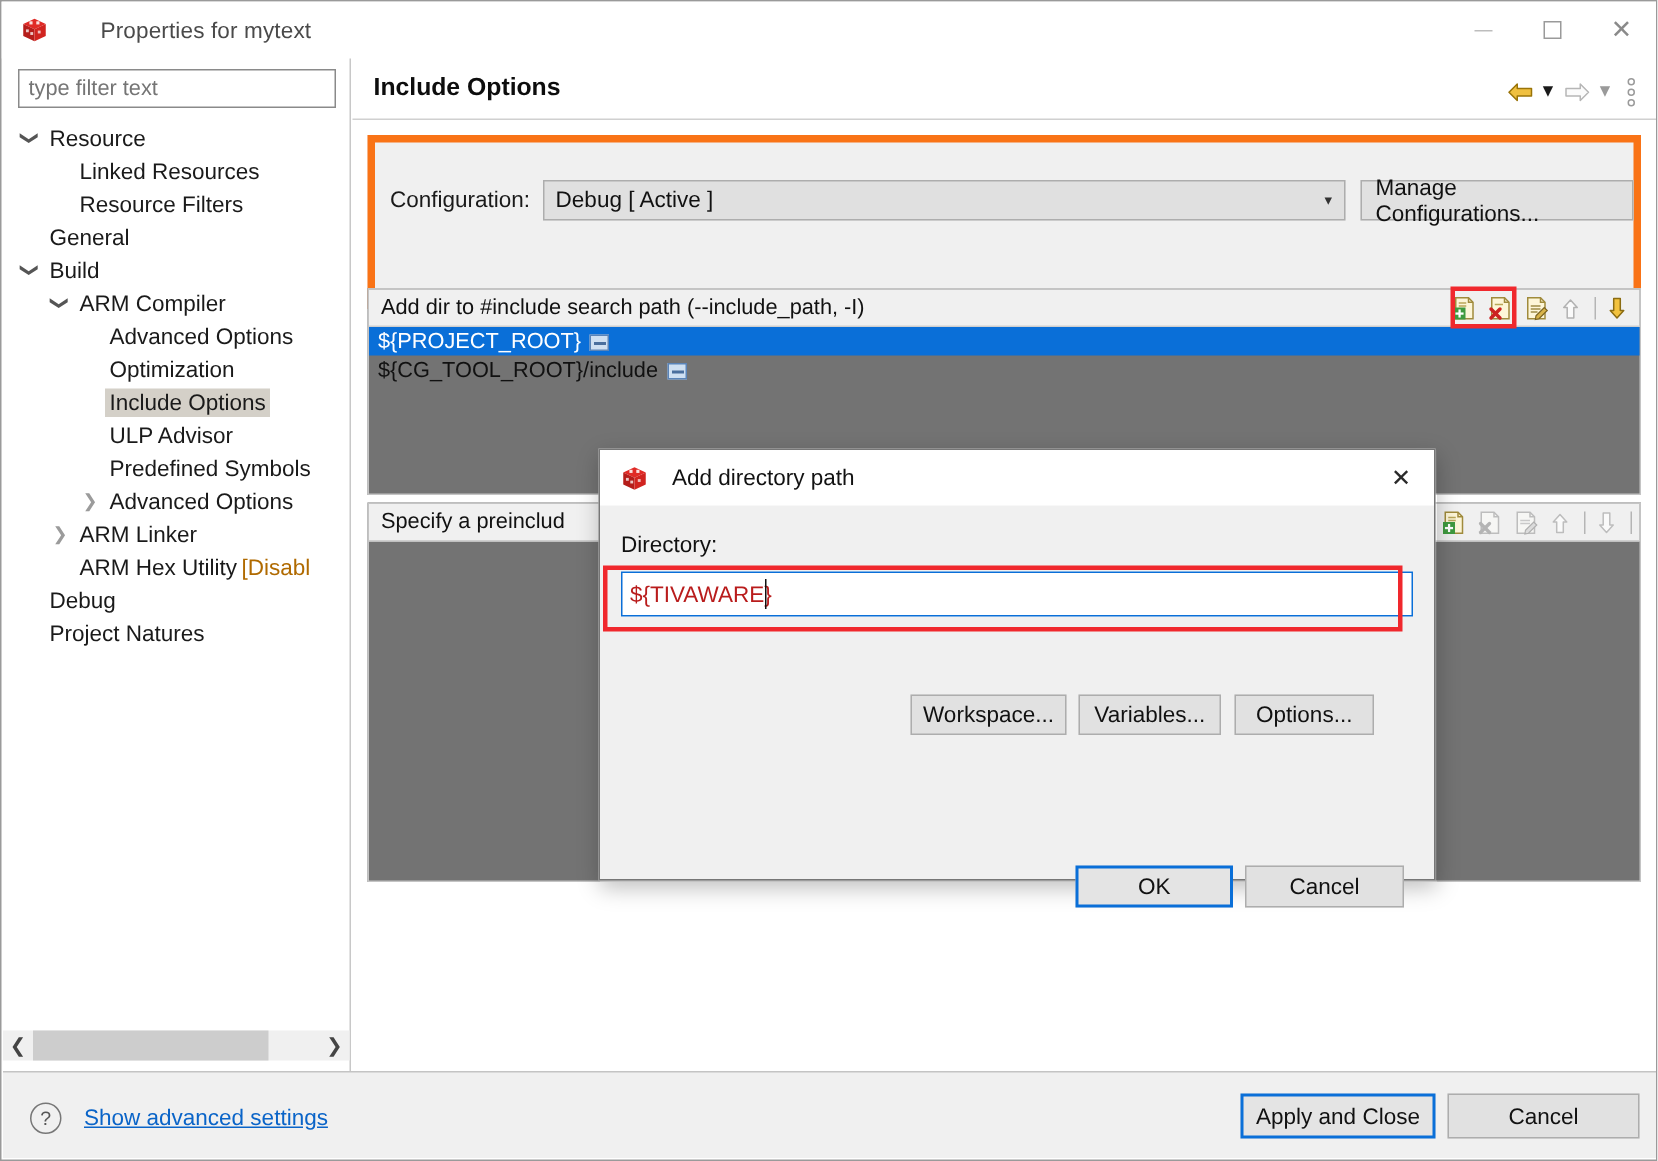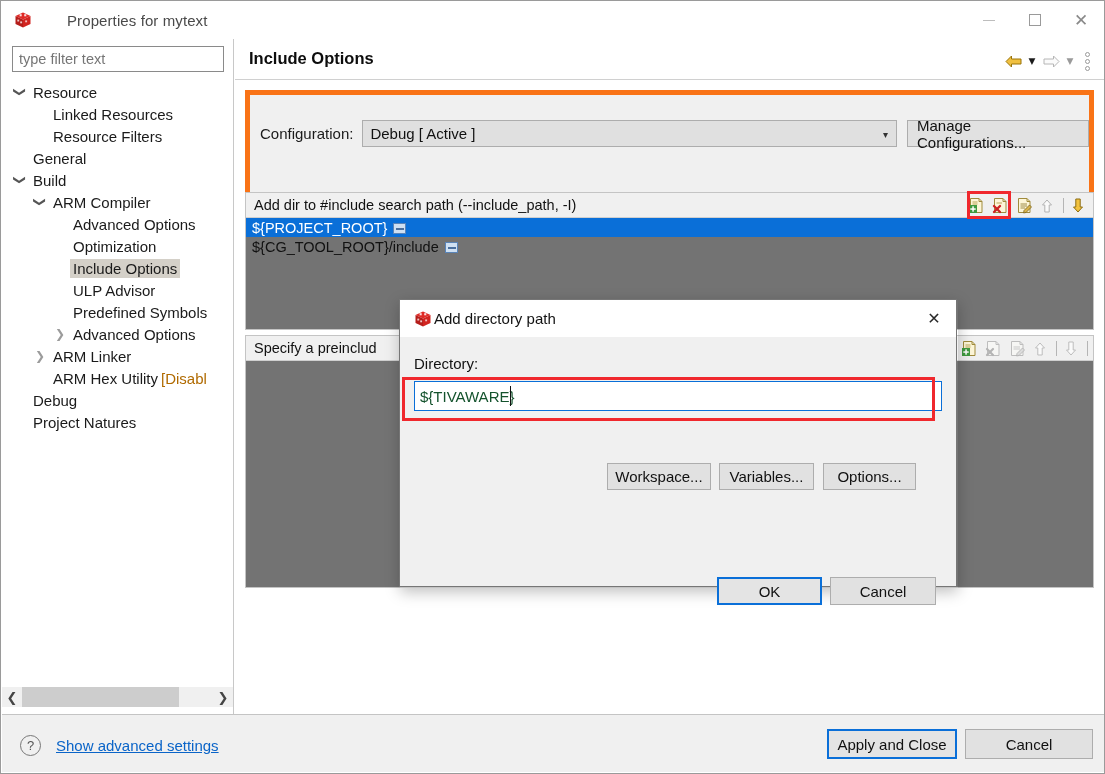--- a/index.html
+++ b/index.html
@@ -273,35 +273,35 @@
     width: 558px; height: 288px;
     background: #f0f0f0;
     border: 1px solid #767676;
     z-index: 30;
   }
   .modal-titlebar {
     height: 37px; background: #ffffff;
     display: flex; align-items: center;
   }
   .modal-title-icon { margin-left: 13px; width:19px; height:19px; display:flex; align-items:center; justify-content:center; }
-  .modal-title-text { margin-left: 2px; font-size: 15px; color: #121212; }
+  .modal-title-text { margin-left: 16px; font-size: 15px; color: #121212; }
   .modal-close {
     margin-left:auto; width: 44px; height: 37px;
     display:flex; align-items:center; justify-content:center;
     font-size: 16px; color:#2a2a2a; font-family:"DejaVu Sans",sans-serif;
   }
   .modal-body { position: relative; height: 250px; }
   .dir-label { position:absolute; left: 14px; top: 18px; font-size: 15px; color:#111; }
   .dir-input {
     position:absolute; left: 14px; top: 44px;
     width: 528px; height: 30px;
     border: 1px solid #0a6fd8;
     background: #ffffff;
     font-family: "Liberation Sans", sans-serif;
-    font-size: 15px; color:#14532d;
+    font-size: 15px; color:#b91c1c;
     padding: 0 5px;
     outline: none;
   }
   .caret-bar {
     position:absolute; left: 110px; top: 49px;
     width: 1px; height: 20px; background: #111;
   }
   .modal-btn {
     position:absolute;
     height: 27px;

